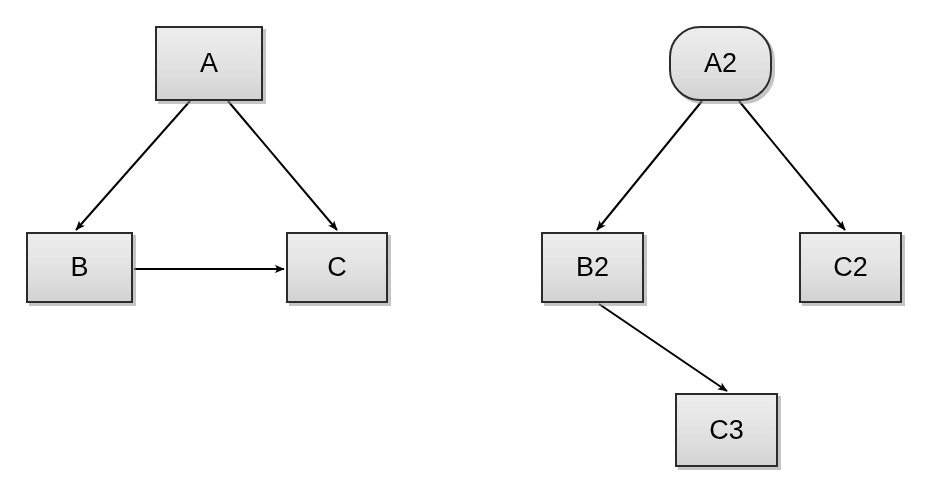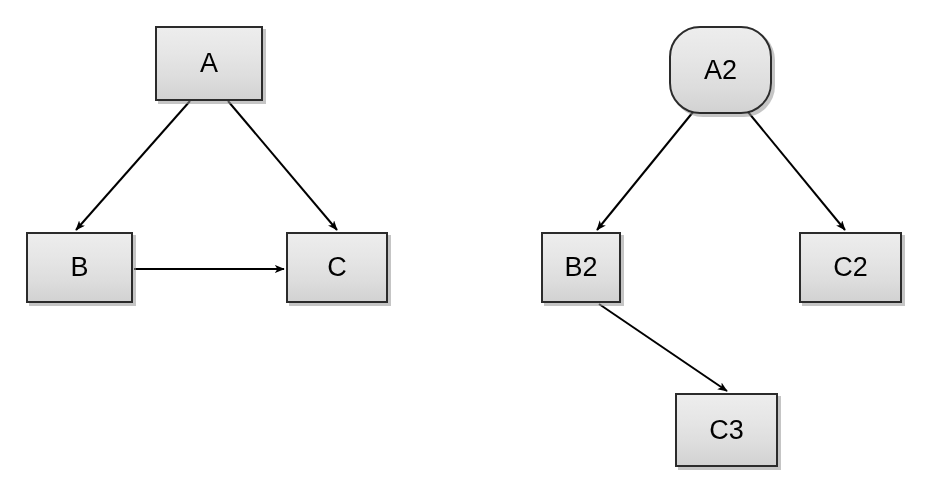--- a/index.html
+++ b/index.html
@@ -75,24 +75,24 @@
         <span class="node-label">A</span>
       </div>
       <div class="node" style="left: 26px; top: 232px; width: 107px; height: 71px;">
         <span class="node-label">B</span>
       </div>
       <div class="node" style="left: 286px; top: 232px; width: 102px; height: 71px;">
         <span class="node-label">C</span>
       </div>
     </div>
   <div id="nodes-right">
-      <div class="node" style="left: 669px; top: 26px; width: 103px; height: 88px; border-radius: 31px;">
+      <div class="node" style="left: 669px; top: 26px; width: 103px; height: 75px; border-radius: 31px;">
         <span class="node-label">A2</span>
       </div>
-      <div class="node" style="left: 541px; top: 232px; width: 80px; height: 71px;">
+      <div class="node" style="left: 541px; top: 232px; width: 103px; height: 71px;">
         <span class="node-label">B2</span>
       </div>
       <div class="node" style="left: 799px; top: 232px; width: 103px; height: 71px;">
         <span class="node-label">C2</span>
       </div>
       <div class="node" style="left: 675px; top: 393px; width: 103px; height: 74px; text-align: center;">
         <span class="node-label">C3</span>
       </div>
     </div>
 

